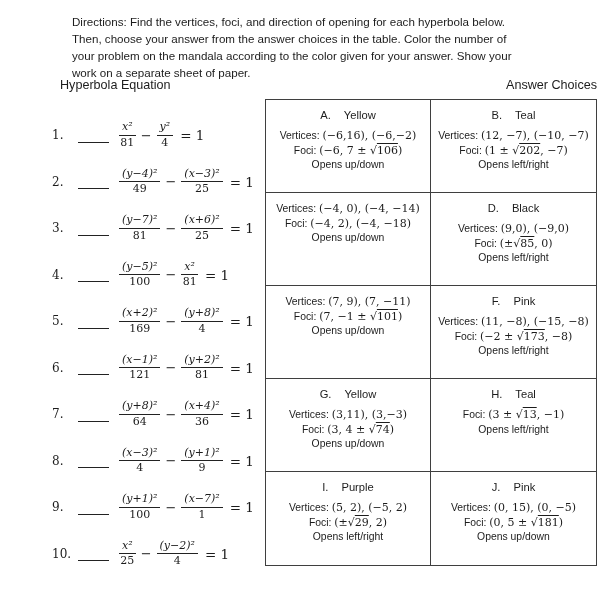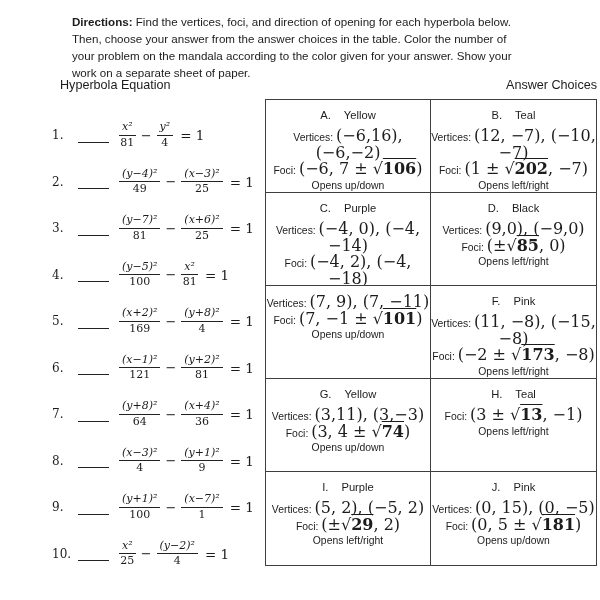--- a/index.html
+++ b/index.html
@@ -4,21 +4,21 @@
 <style>
   html,body{margin:0;padding:0;}
   body{
     width:600px;height:600px;background:#ffffff;position:relative;
     font-family:"Liberation Sans",sans-serif;color:#1c1c1c;
     -webkit-font-smoothing:antialiased;
   }
   
   .directions{position:absolute;left:72px;top:13px;width:458px;
     font-size:11.6px;line-height:1.48;}
-  .directions b{font-weight:bold;}
+  .directions b{font-weight:normal;}
   
   .hdr{position:absolute;top:78px;font-weight:normal;font-size:12.6px;}
   .hdr-left{left:60px;}
   .hdr-right{left:265px;width:332px;text-align:right;}
   
   .equations{position:absolute;left:52px;top:112px;}
   .eq-row{display:flex;align-items:center;height:46.5px;}
   .eq-num{min-width:24px;font-family:"DejaVu Serif",serif;font-size:12px;}
   .blank{display:inline-block;width:31px;height:0;border-bottom:1.3px solid #222;
     transform:translateY(7px);margin:0 10px 0 2px;}
@@ -32,22 +32,22 @@
   .answer-table{position:absolute;left:265px;top:99px;width:332px;height:467px;
     display:grid;grid-template-columns:1fr 1fr;grid-auto-rows:1fr;
     border:1px solid #3f3f3f;box-sizing:border-box;}
   .cell{border-right:1px solid #3f3f3f;border-bottom:1px solid #3f3f3f;
     box-sizing:border-box;text-align:center;padding-top:9px;overflow:hidden;}
   .cell:nth-child(2n){border-right:none;}
   .cell:nth-child(9),.cell:nth-child(10){border-bottom:none;}
   .cell-title{font-size:11.2px;margin-bottom:8px;}
   .cell-title .al{margin-right:13px;}
   .line{font-size:10.4px;line-height:14.6px;}
-  .math{font-family:"DejaVu Serif",serif;font-size:16px;}
-  .rad{text-decoration:overline;font-weight:bold;}
+  .math{font-family:"DejaVu Serif",serif;font-size:11px;}
+  .rad{text-decoration:overline;}
 </style>
 </head>
 <body>
 
 <div class="directions"><b>Directions:</b><span> Find the vertices, foci, and direction of opening for each hyperbola below.  Then, choose your answer from the answer choices in the table. Color the number of your problem on the mandala according to the color given for your answer.  Show your work on a separate sheet of paper.</span></div>
 
 <div class="hdr hdr-left">Hyperbola Equation</div>
 <div class="hdr hdr-right">Answer Choices</div>
 
 <div class="equations">
@@ -223,23 +223,20 @@
     <div class="line">
       <span class="lbl">Vertices: </span><span class="math">(12, −7), (−10, −7)</span>
     </div>
     <div class="line">
       <span class="lbl">Foci: </span><span class="math">(1 ± √</span><span class="math rad">202</span><span class="math">, −7)</span>
     </div>
     <div class="line">Opens left/right</div>
   </div>
 
   <div class="cell">
-    <div class="cell-title">
-      <span class="al">C.</span><span class="ac">Purple</span>
-    </div>
     <div class="line">
       <span class="lbl">Vertices: </span><span class="math">(−4, 0), (−4, −14)</span>
     </div>
     <div class="line">
       <span class="lbl">Foci: </span><span class="math">(−4, 2), (−4, −18)</span><span class="math rad"></span><span class="math"></span>
     </div>
     <div class="line">Opens up/down</div>
   </div>
 
   <div class="cell">

